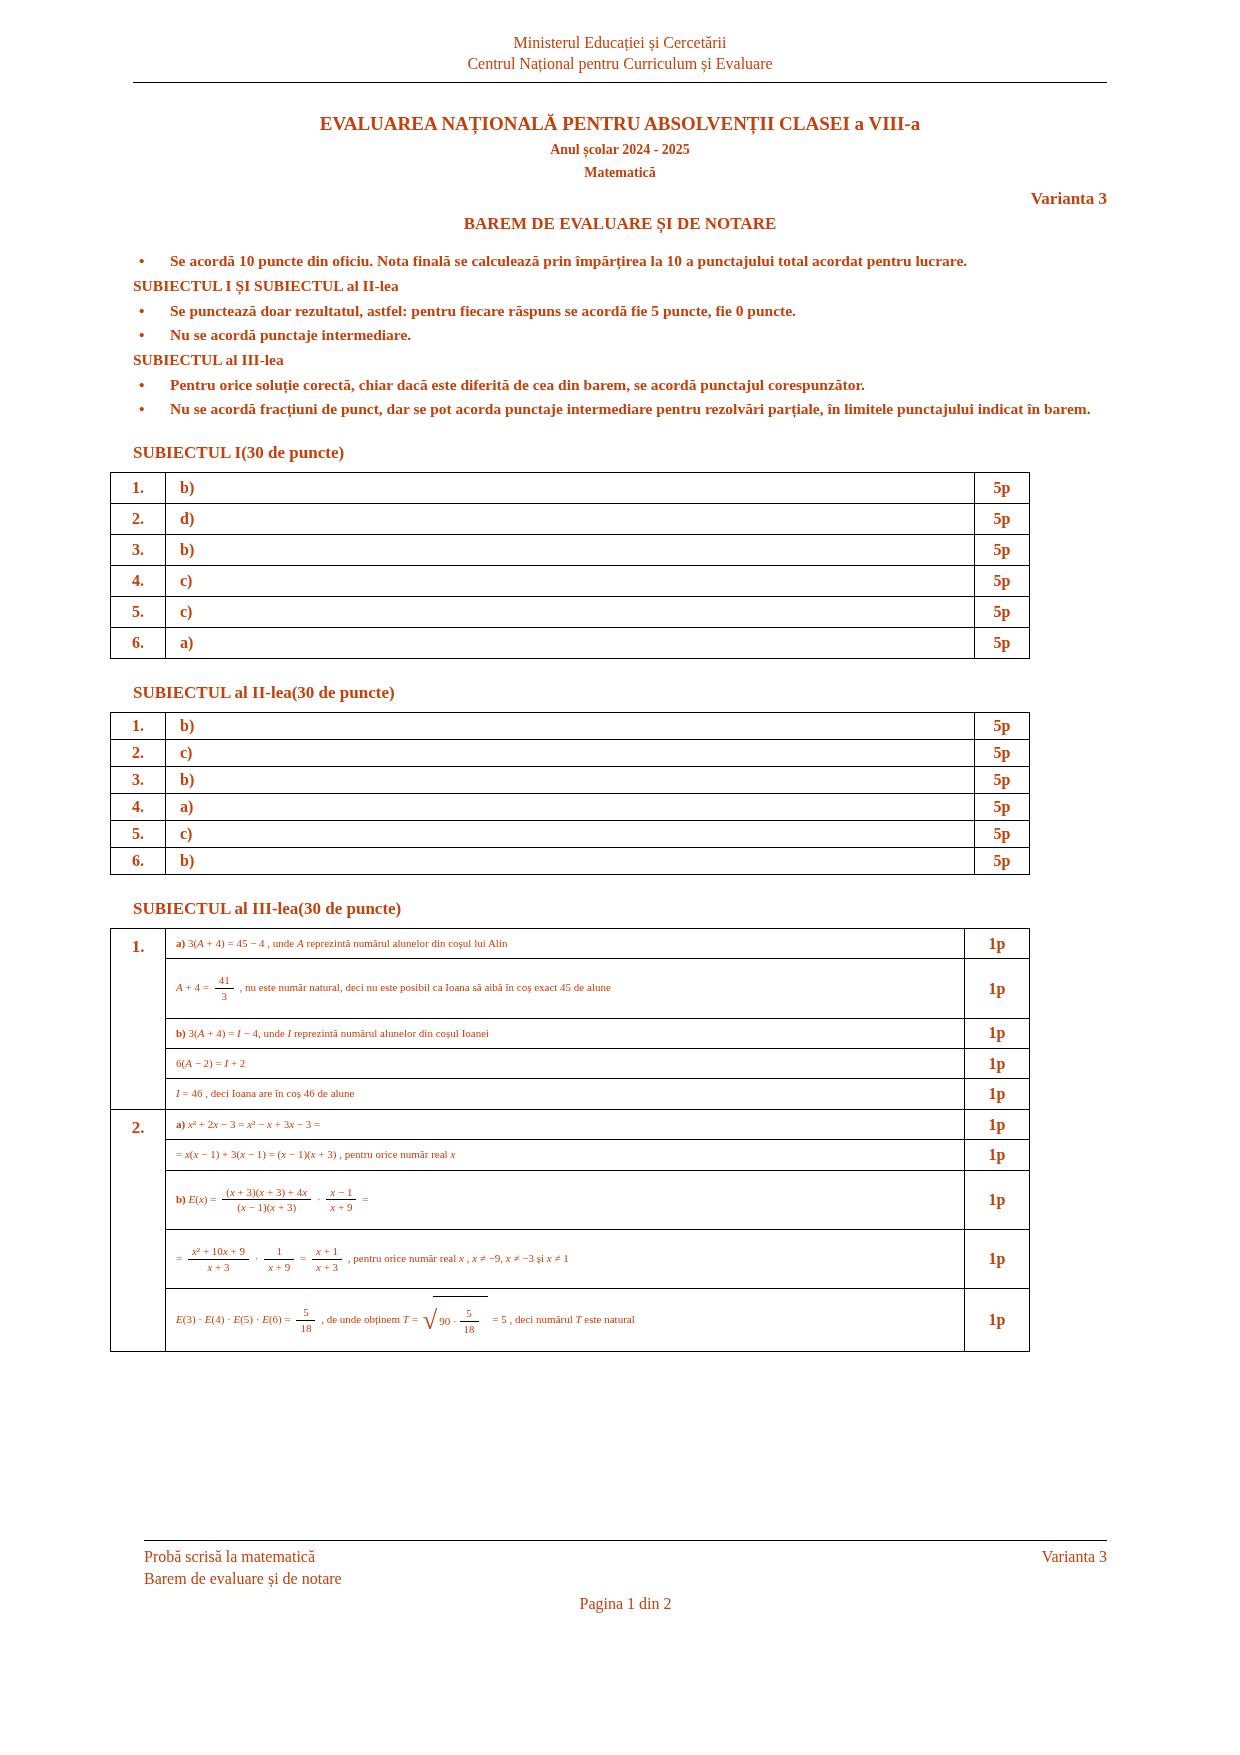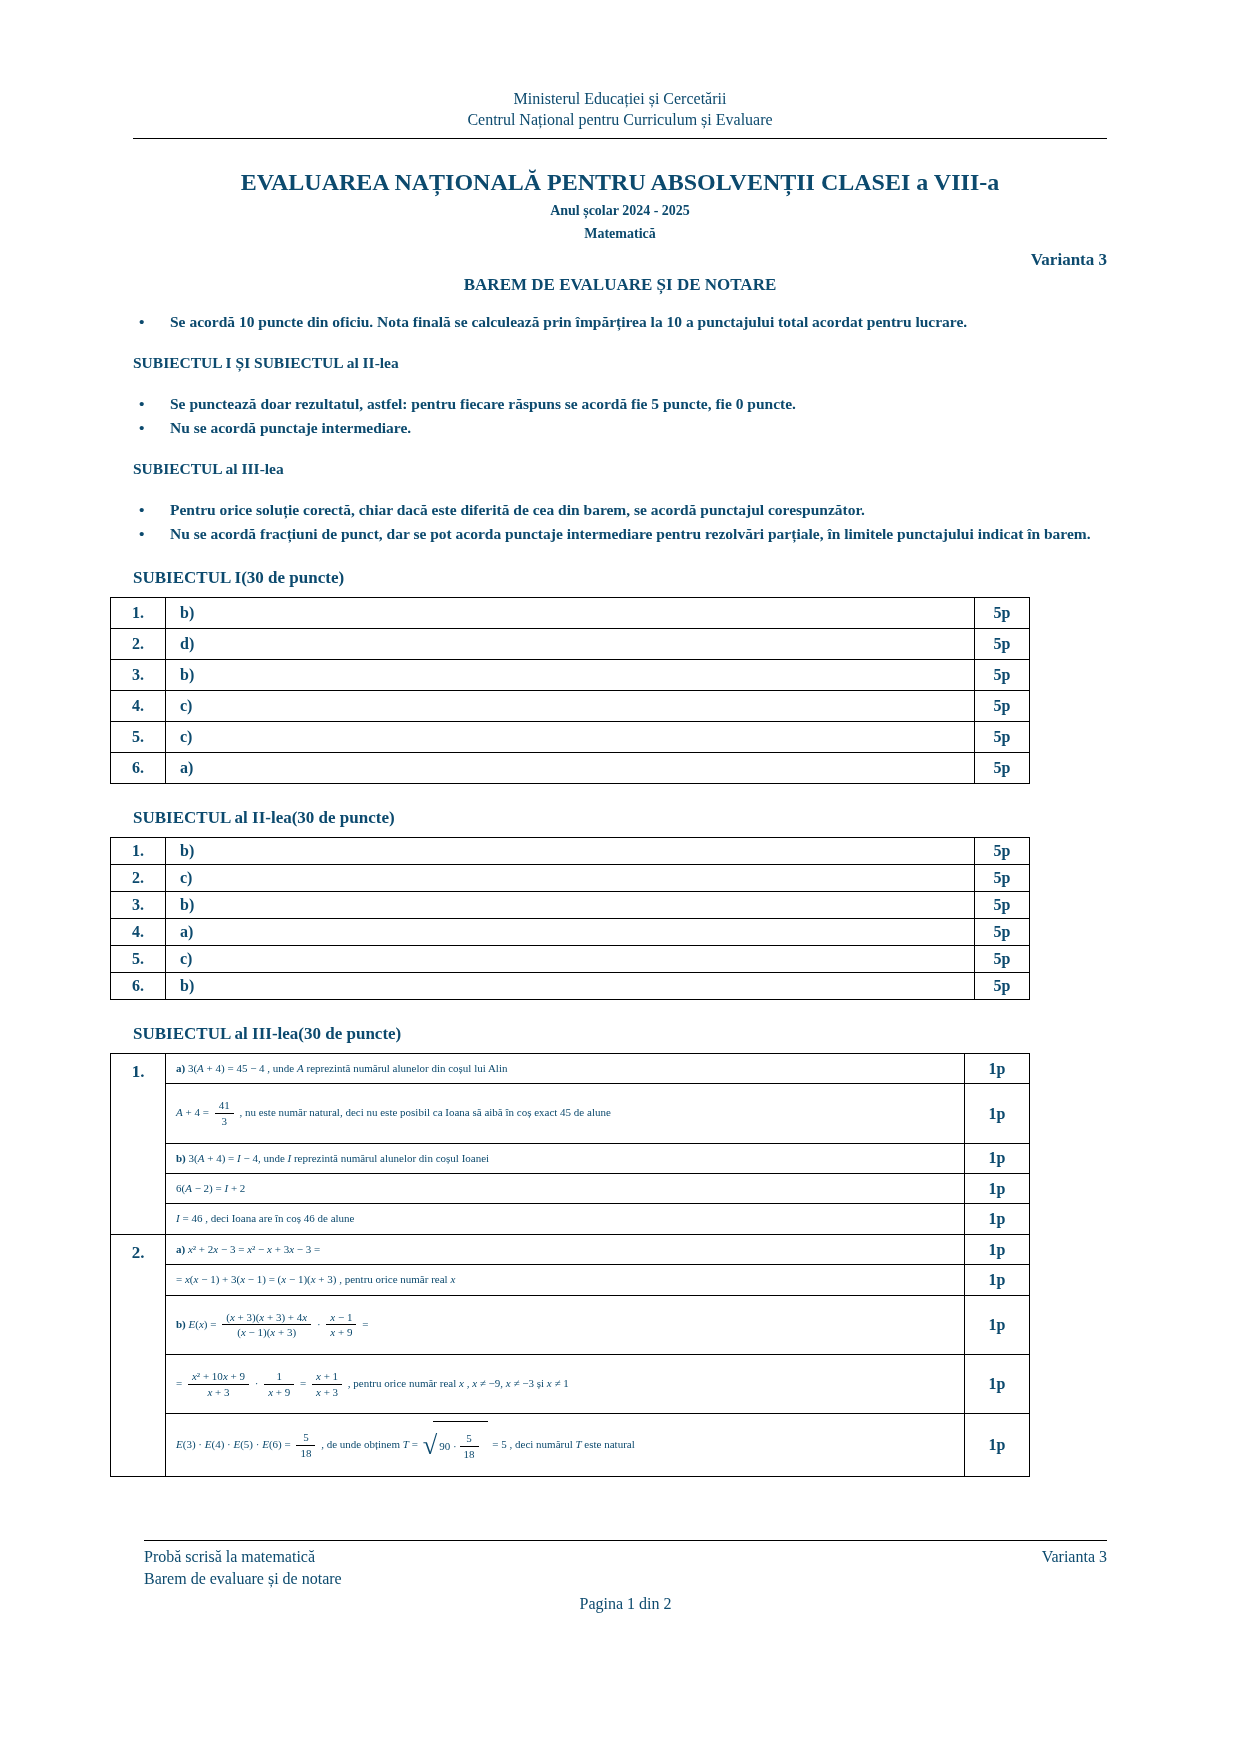--- a/index.html
+++ b/index.html
@@ -1,30 +1,30 @@
 <!DOCTYPE html>
 <html><head>
 <meta charset="utf-8">
 <style>
   *{margin:0;padding:0;box-sizing:border-box}
   html,body{background:#ffffff}
   body{width:1240px}
-  .page{width:1240px;height:1627px;padding:88px 133px 0;position:relative;
-        font-family:"Liberation Serif",serif;color:#0c4a6e;background:#fff}
+  .page{width:1240px;height:1627px;padding:32px 133px 0;position:relative;
+        font-family:"Liberation Serif",serif;color:#c2410c;background:#fff}
   .doc-header{text-align:center;font-size:16px;line-height:21px;padding-bottom:8px;border-bottom:1px solid #000}
   .titles{margin-top:30px}
-  .t1{font-size:24px;font-weight:bold;text-align:center}
+  .t1{font-size:19px;font-weight:bold;text-align:center}
   .t2,.t3{font-size:14px;font-weight:bold;text-align:center;margin-top:7px}
   .variant{font-size:17px;font-weight:bold;text-align:right;margin-top:8px}
   .barem{font-size:17px;font-weight:bold;text-align:center;margin-top:5px}
   .instructions{margin-top:16px}
   .bullet-row{display:flex;font-weight:bold;font-size:15.5px;line-height:21px;margin:3px 0}
   .bullet{flex:0 0 37px;padding-left:6px}
   .bullet-text{flex:1;text-align:justify}
-  .instr-header{font-weight:bold;font-size:15.5px;line-height:21px;margin:20px 0}
+  .instr-header{font-weight:bold;font-size:15.5px;line-height:21px;margin:4px 0}
   .section-row{display:flex;font-weight:bold;font-size:17px;width:867px;margin-top:24px}
   table{border-collapse:collapse;margin:9px 0 0 -23px;width:920px;table-layout:fixed}
   td{border:1px solid #000}
   .answers td{font-weight:bold;font-size:16px;vertical-align:middle}
   .answers .c-num{width:55px;text-align:center}
   .answers .c-ans{padding-left:14px}
   .answers .c-pts{width:55px;text-align:center}
   .t1rows td{height:31px}
   .t2rows td{height:27px}
   .work .c-num{width:55px;text-align:center;font-weight:bold;font-size:17px;vertical-align:top;padding-top:8px}

